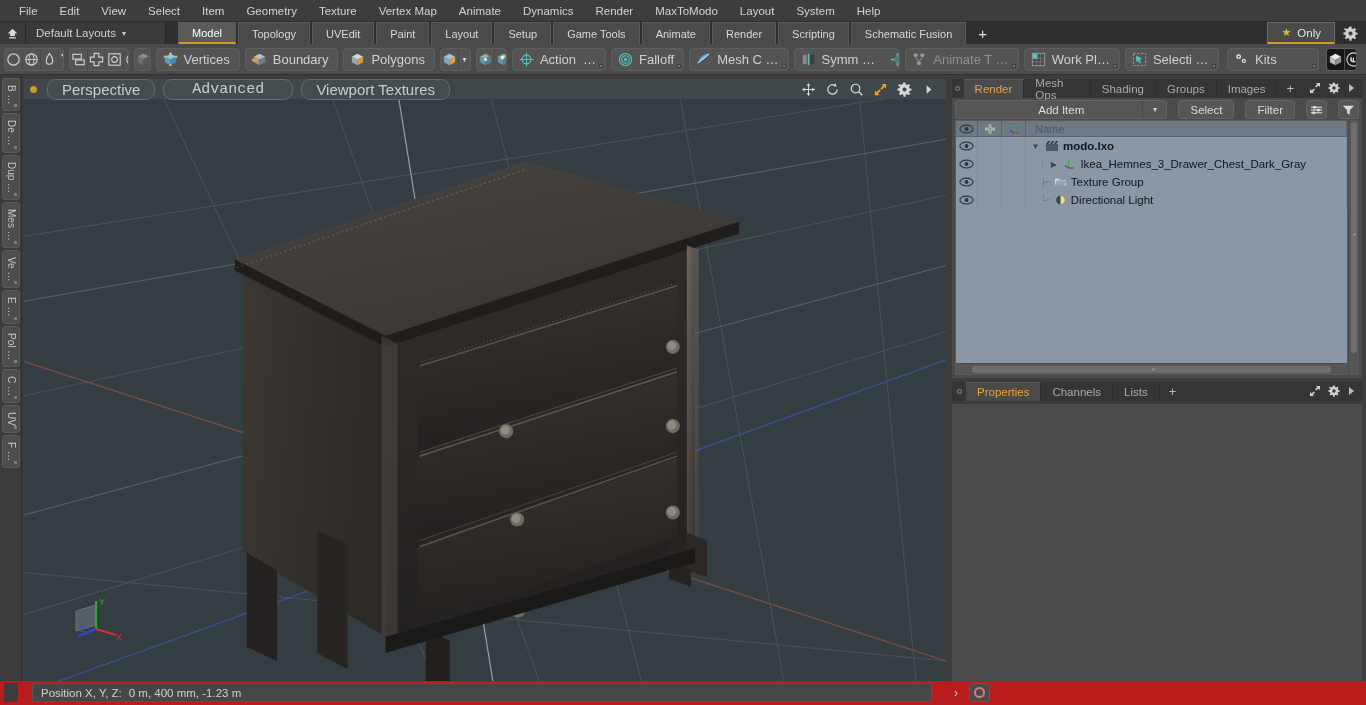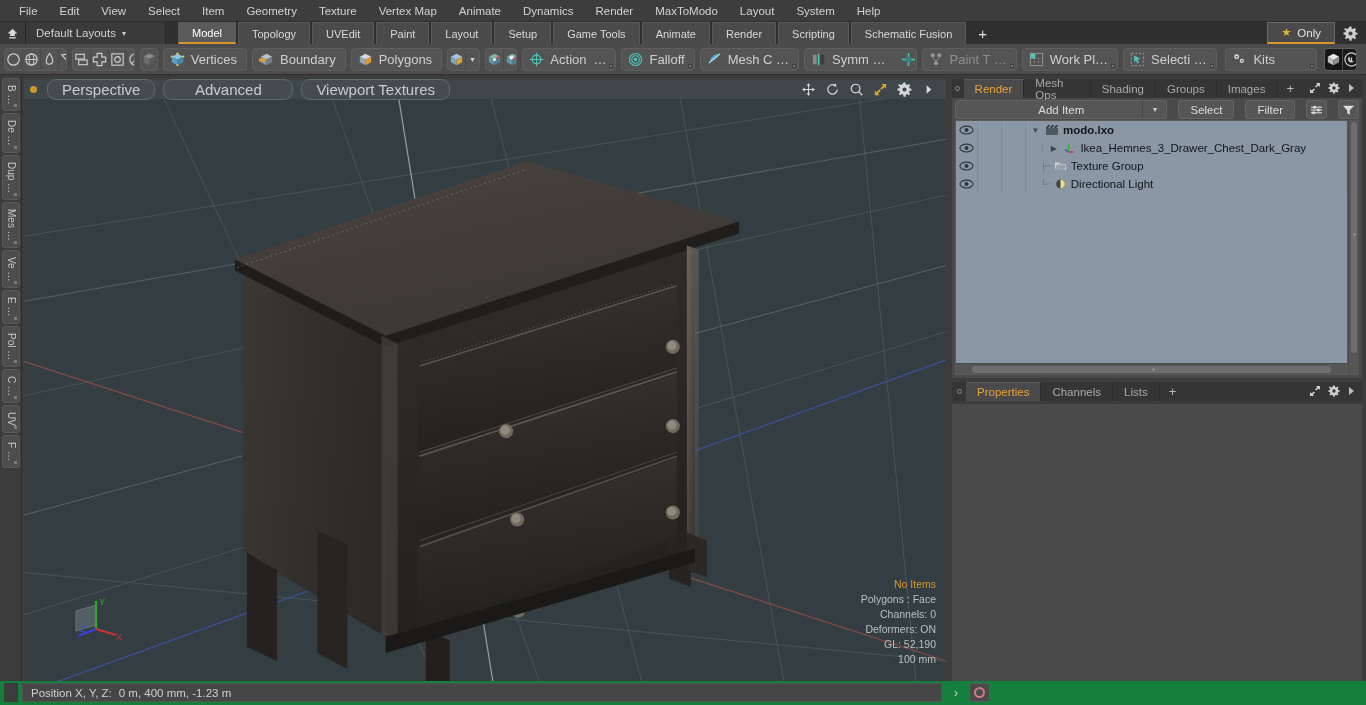--- a/index.html
+++ b/index.html
@@ -192,21 +192,21 @@
   .tree-scroll-v{ width:11px; background:#565656; border-left:1px solid #4a4a4a; flex:0 0 11px; position:relative; }
   .tsv-thumb{ position:absolute; left:2px; right:2px; top:2px; bottom:22px; background:#6e6e6e; border-radius:3px; }
   .tsv-thumb::after{ content:''; position:absolute; top:48%; left:2px; width:3px; height:3px; background:#8d8d8d; border-radius:50%; }
 
   .props-area{ flex:1 1 auto; background:#4a4a4a; min-height:0; margin-top:3px; display:flex; flex-direction:column; }
   .props-blank{ flex:1; background:#4a4a4a; }
 
   
   .statusbar{
     height:24px; flex:0 0 24px; display:flex; align-items:stretch;
-    background:#15803d; padding:2px 4px 3px 4px; gap:4px;
+    background:#b91c1c; padding:2px 4px 3px 4px; gap:14px;
   }
   .sbar-left{
     flex:1 1 auto; background:#464646; border:1px solid #535353;
     display:flex; align-items:center; padding:0 8px; color:#cfcfcf; font-size:11.5px;
     white-space:nowrap; gap:7px;
   }
   .sb-corner{ width:14px; background:#3c3c3c; }
   .sbar-right{ width:416px; flex:0 0 416px; display:flex; align-items:stretch; gap:5px; padding-left:2px; }
   .cmd-arrow{ width:16px; display:flex; align-items:center; justify-content:center; color:#cfcfcf; font-size:12px; }
   .cmd-input{
@@ -465,21 +465,21 @@
       </div>
     </div>
 
     <div class="tbtn-lbl dim">
       <svg class="ico" viewBox="0 0 18 18" style="opacity:.55">
           <circle cx="5" cy="4.5" r="2.2" fill="#cfcfcf"></circle>
           <circle cx="12" cy="4.5" r="2.2" fill="#cfcfcf"></circle>
           <circle cx="8.5" cy="13" r="2.2" fill="#cfcfcf"></circle>
           <path d="M5 7 L8.5 11 M12 7 L8.5 11" stroke="#cfcfcf" stroke-width="1"></path>
         </svg>
-      <span>Paint T …</span>
+      <span>Animate T …</span>
       <i class="corner"></i>
     </div>
 
     <div class="tbtn-lbl">
       <svg class="ico" viewBox="0 0 18 18">
           <rect x="2.5" y="2.5" width="13" height="13" fill="#4a4a4a" stroke="#9a9a9a" stroke-width="1"></rect>
           <path d="M3 8h12M3 11.5h12M7 3v12M11 3v12" stroke="#7e7e7e" stroke-width=".7"></path>
           <path d="M3 3 h5 v5 h-5z" fill="#4fc6bb"></path>
         </svg>
       <span>Work Pl…</span>
@@ -569,21 +569,21 @@
       <div class="vtab">
           <span>F …</span>
           <i class="vc"></i>
         </div>
     </div>
 
     <div class="vpcol">
       <div class="vpheader">
         <i class="vp-dot"></i>
         <div class="vp-pill">Perspective</div>
-        <div class="vp-pill" style="min-width:130px;text-align:center;">Advanced</div>
+        <div class="vp-pill" style="min-width:130px;text-align:center;font-family:Liberation Mono, monospace;">Advanced</div>
         <div class="vp-pill">Viewport Textures</div>
         <div class="vp-icons">
           <span>
               <svg class="ico-sm" viewBox="0 0 16 16">
                 <path d="M8 1 L10 4 H6Z M8 15 L6 12h4Z M1 8 L4 6v4Z M15 8 L12 10V6Z" fill="#d8d8d8"></path>
                 <line x1="8" y1="3" x2="8" y2="13" stroke="#d8d8d8" stroke-width="1.1"></line>
                 <line x1="3" y1="8" x2="13" y2="8" stroke="#d8d8d8" stroke-width="1.1"></line>
               </svg>
             </span>
           <span>
@@ -725,28 +725,20 @@
             <polygon points="10,20 30,14 30,34 10,40" fill="#7e8a90" opacity=".45" stroke="#aab3b8" stroke-width="1"></polygon>
             <line x1="30" y1="38" x2="30" y2="10" stroke="#2faa2f" stroke-width="2.2"></line>
             <text x="33" y="14" fill="#2faa2f" font-size="9" font-family="Liberation Sans, sans-serif">Y</text>
             <line x1="30" y1="38" x2="50" y2="44" stroke="#cc3333" stroke-width="2.2"></line>
             <text x="50" y="49" fill="#cc3333" font-size="9" font-family="Liberation Sans, sans-serif">X</text>
             <line x1="30" y1="38" x2="12" y2="45" stroke="#3344dd" stroke-width="2.2"></line>
             <text x="14" y="41" fill="#3a4ce0" font-size="9" font-family="Liberation Sans, sans-serif">Z</text>
           </svg>
         </div>
 
-        <div class="vp-stats">
-          <div class="no-items">No Items</div>
-          <div>Polygons : Face</div>
-          <div>Channels: 0</div>
-          <div>Deformers: ON</div>
-          <div>GL: 52,190</div>
-          <div>100 mm</div>
-        </div>
       </div>
     </div>
 
     <div class="rpanel">
 
       <div class="panel-tabrow">
         <div class="ptr-dot">
             <i></i>
           </div>
         <div class="ptab active">Render</div>
@@ -796,20 +788,42 @@
           <div class="ibtn">
             <svg width="13" height="12" viewBox="0 0 14 12">
                 <path d="M1 1.5h12L8.4 6.4V11L5.6 9.4V6.4Z" fill="#dcdcdc"></path>
               </svg>
           </div>
         </div>
 
         <div class="tree-wrap">
           <div style="display:flex; flex:1 1 auto; min-height:0;">
             <div class="tree-box">
+              <div class="tree-head">
+                <div class="th-col th-eye">
+                  <svg width="15" height="10" viewBox="0 0 16 10">
+                      <ellipse cx="8" cy="5" rx="7" ry="4.2" fill="none" stroke="#2d373f" stroke-width="1.2"></ellipse>
+                      <circle cx="8" cy="5" r="2.1" fill="#2d373f"></circle>
+                    </svg>
+                </div>
+                <div class="th-col th-c2">
+                  <svg width="12" height="12" viewBox="0 0 12 12">
+                      <path d="M6 1v10M1 6h10" stroke="#e9eef2" stroke-width="2.4"></path>
+                      <path d="M6 1v10M1 6h10" stroke="#4a8f4a" stroke-width="1.2"></path>
+                    </svg>
+                </div>
+                <div class="th-col th-c3">
+                  <svg width="12" height="12" viewBox="0 0 12 12">
+                      <line x1="6" y1="10" x2="6" y2="2" stroke="#3fae3f" stroke-width="1.5"></line>
+                      <line x1="6" y1="10" x2="10.5" y2="10" stroke="#c23b3b" stroke-width="1.5"></line>
+                      <line x1="6" y1="10" x2="2" y2="7.5" stroke="#3b54c2" stroke-width="1.5"></line>
+                    </svg>
+                </div>
+                <div class="th-col th-name">Name</div>
+              </div>
 
               <div class="tree-rows">
 
                 <div class="trow">
                   <div class="tc tc-eye">
                     <svg width="15" height="10" viewBox="0 0 16 10">
                         <ellipse cx="8" cy="5" rx="7" ry="4.2" fill="none" stroke="#2d373f" stroke-width="1.2"></ellipse>
                         <circle cx="8" cy="5" r="2.1" fill="#2d373f"></circle>
                       </svg>
                   </div>

